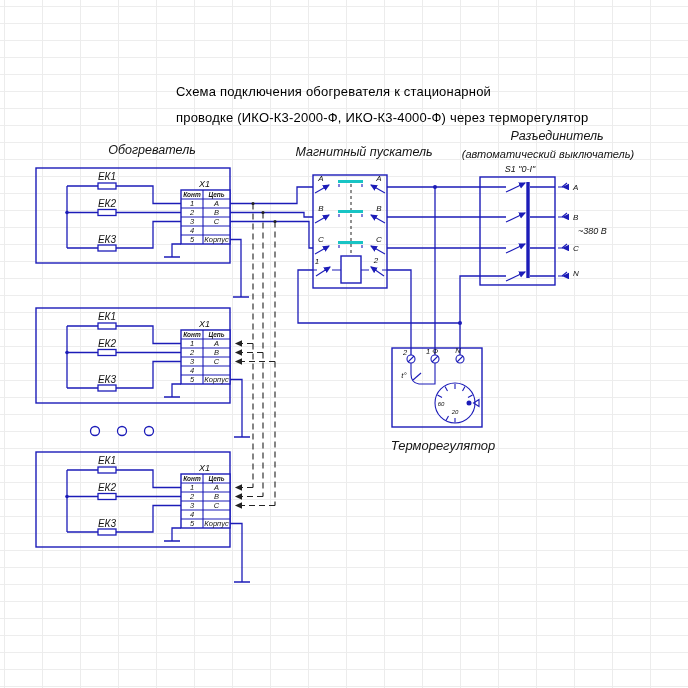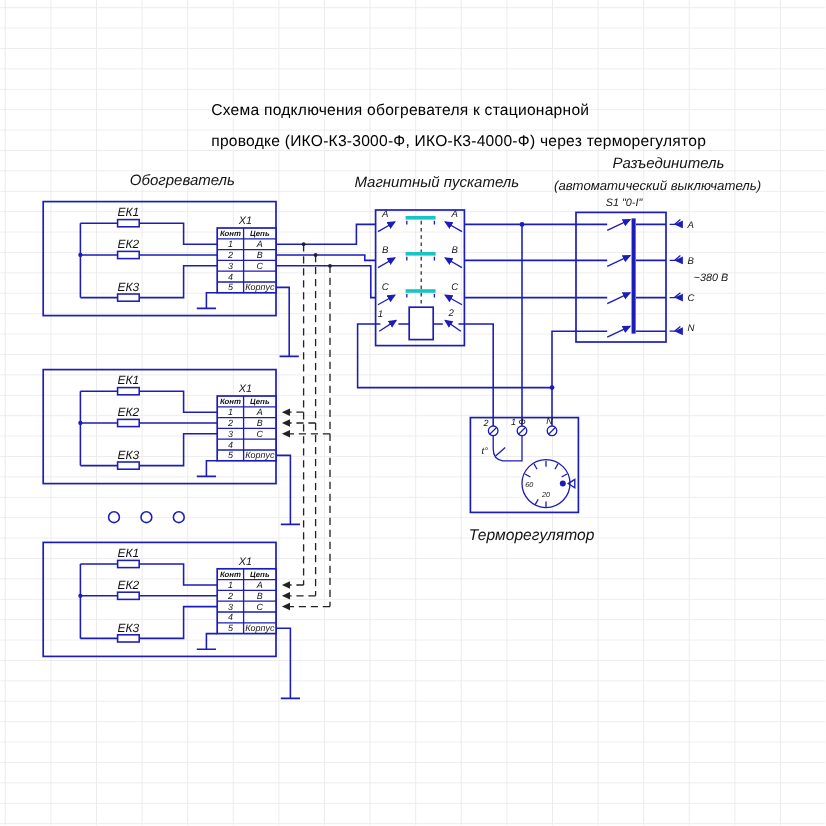--- a/index.html
+++ b/index.html
@@ -34,21 +34,21 @@
   .lbl-dial{font:italic 6px "Liberation Sans","DejaVu Sans",sans-serif;}
   .lbl-ek{font:italic 10px "Liberation Sans","DejaVu Sans",sans-serif;}
 </style>
 </head>
 <body>
 
 <div class="stage">
 
   <div class="title">
     <div>Схема подключения обогревателя к стационарной</div>
-    <div>проводке (ИКО-К3-3000-Ф, ИКО-К3-4000-Ф) через терморегулятор</div>
+    <div>проводке (ИКО-К3-2000-Ф, ИКО-К3-4000-Ф) через терморегулятор</div>
   </div>
 
   <svg width="688" height="688" viewBox="0 0 688 688">
     <defs>
       <marker id="arrB" markerWidth="7" markerHeight="7" refX="5.5" refY="3" orient="auto">
         <path d="M0,0 L6.5,3 L0,6 Z" fill="#1c1cb8"></path>
       </marker>
       <marker id="arrK" markerWidth="7" markerHeight="7" refX="5.5" refY="3" orient="auto">
         <path d="M0,0 L6.5,3 L0,6 Z" fill="#222"></path>
       </marker>

